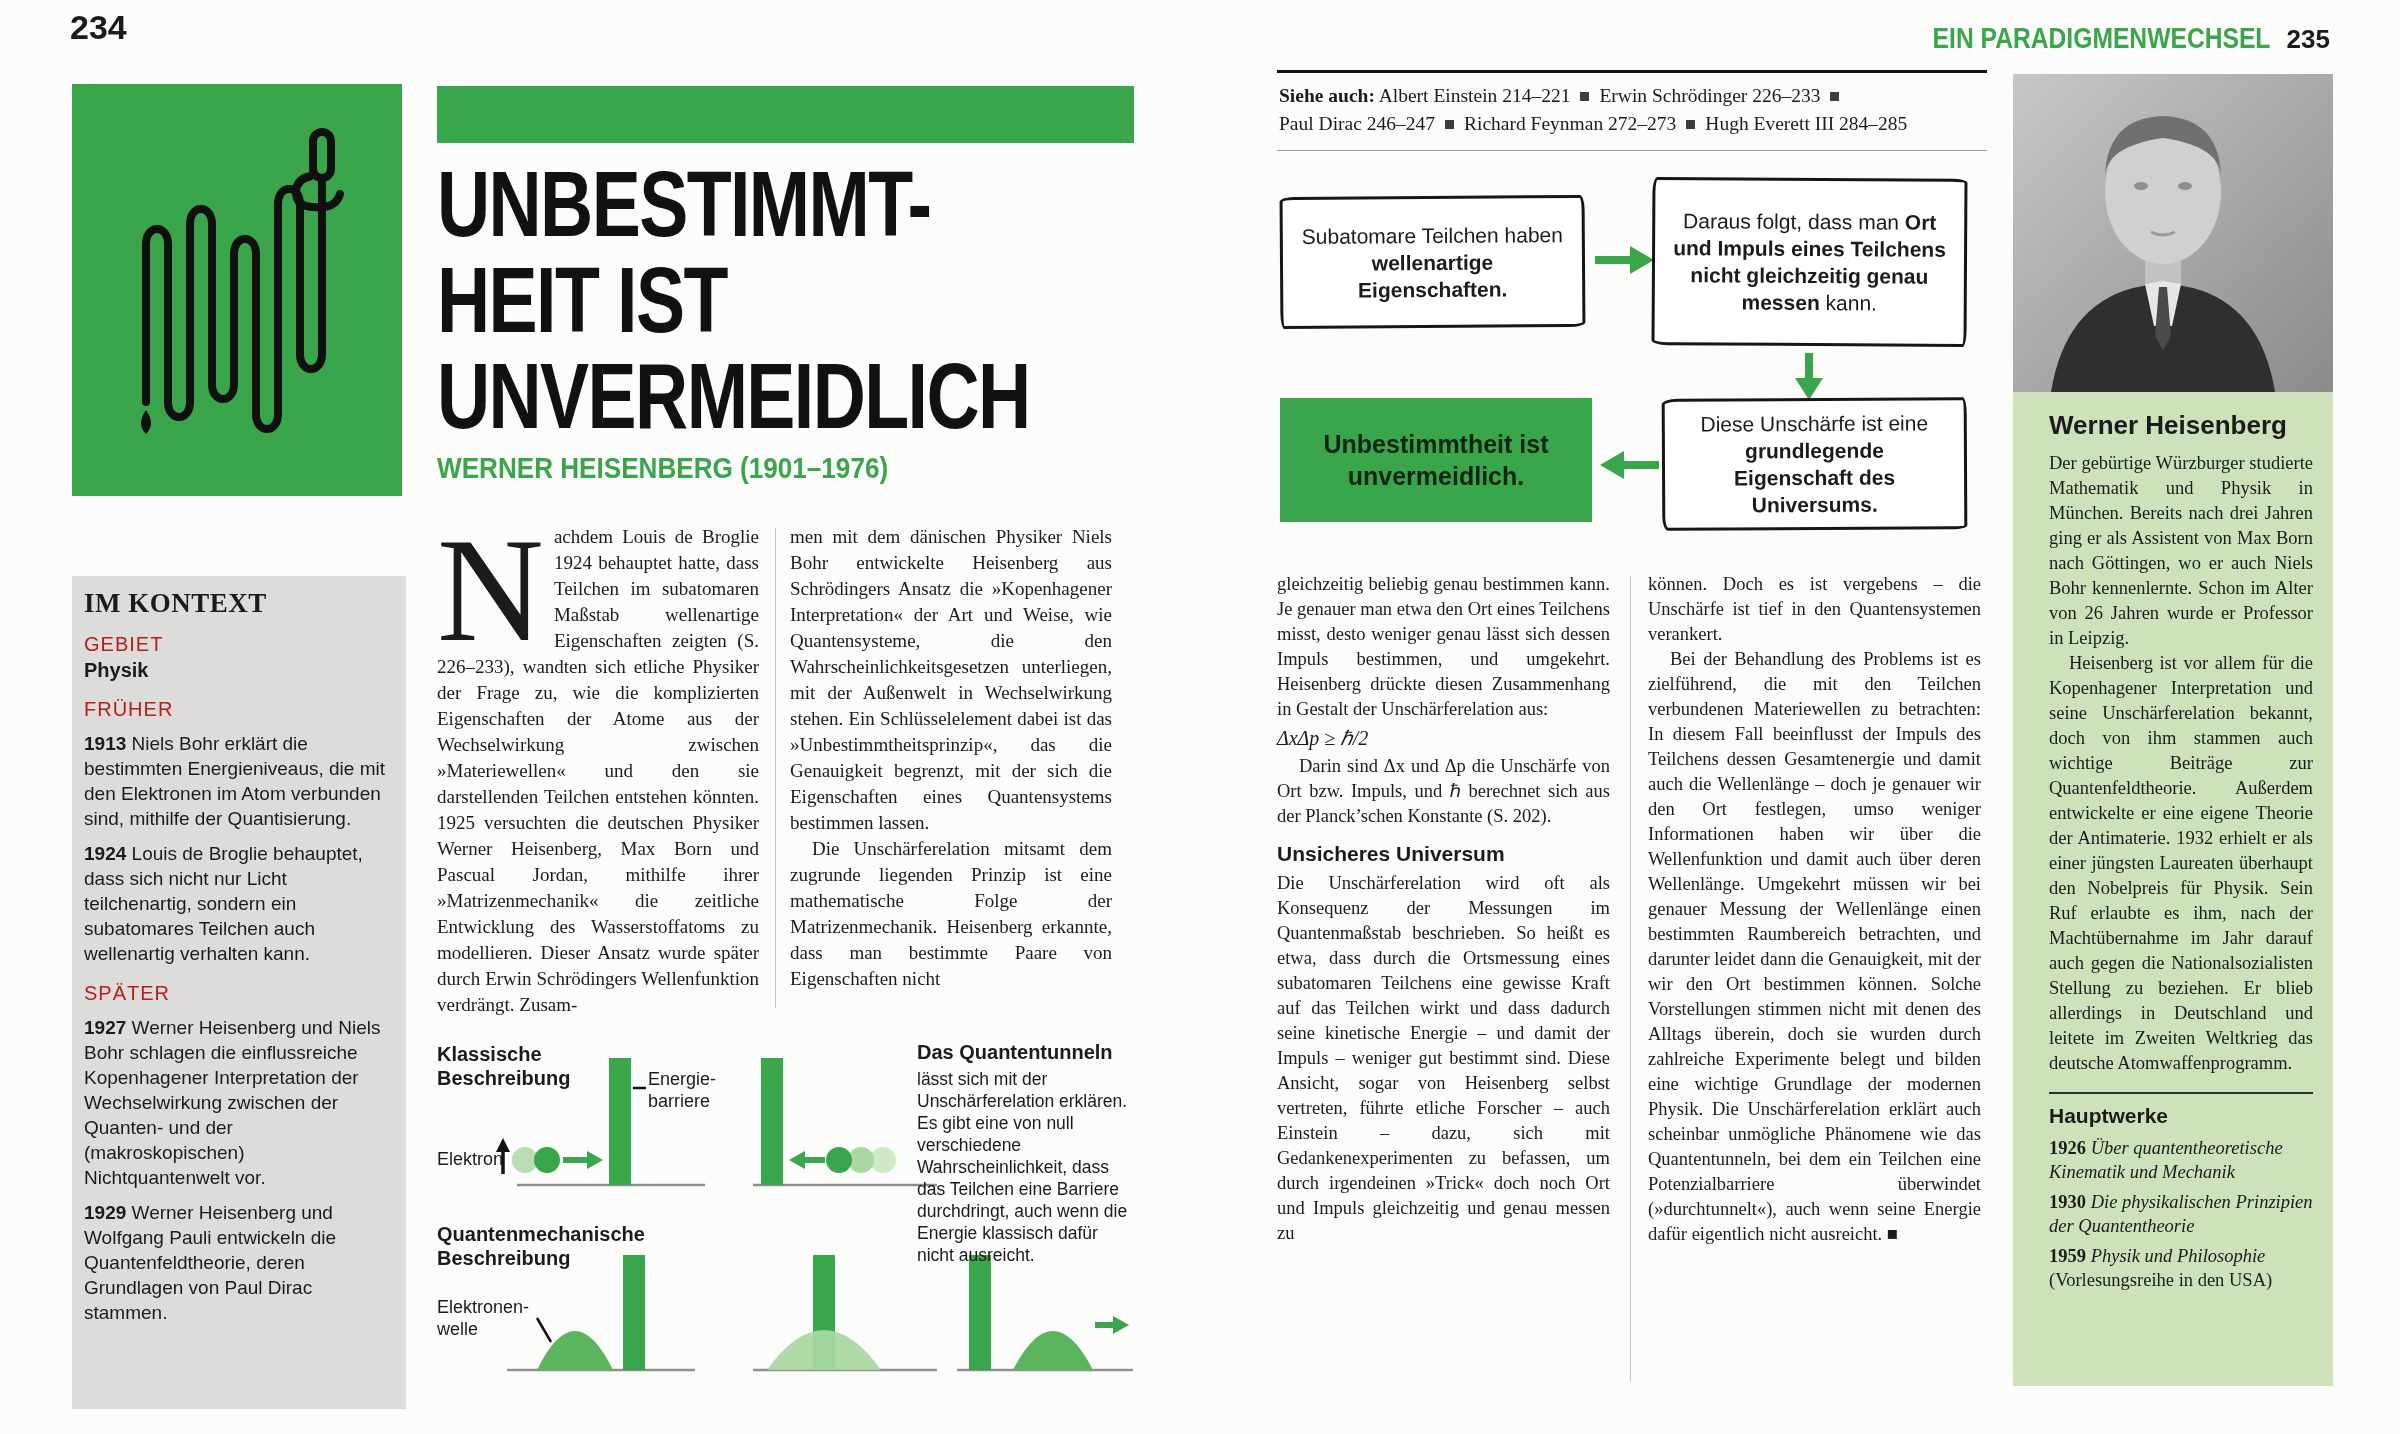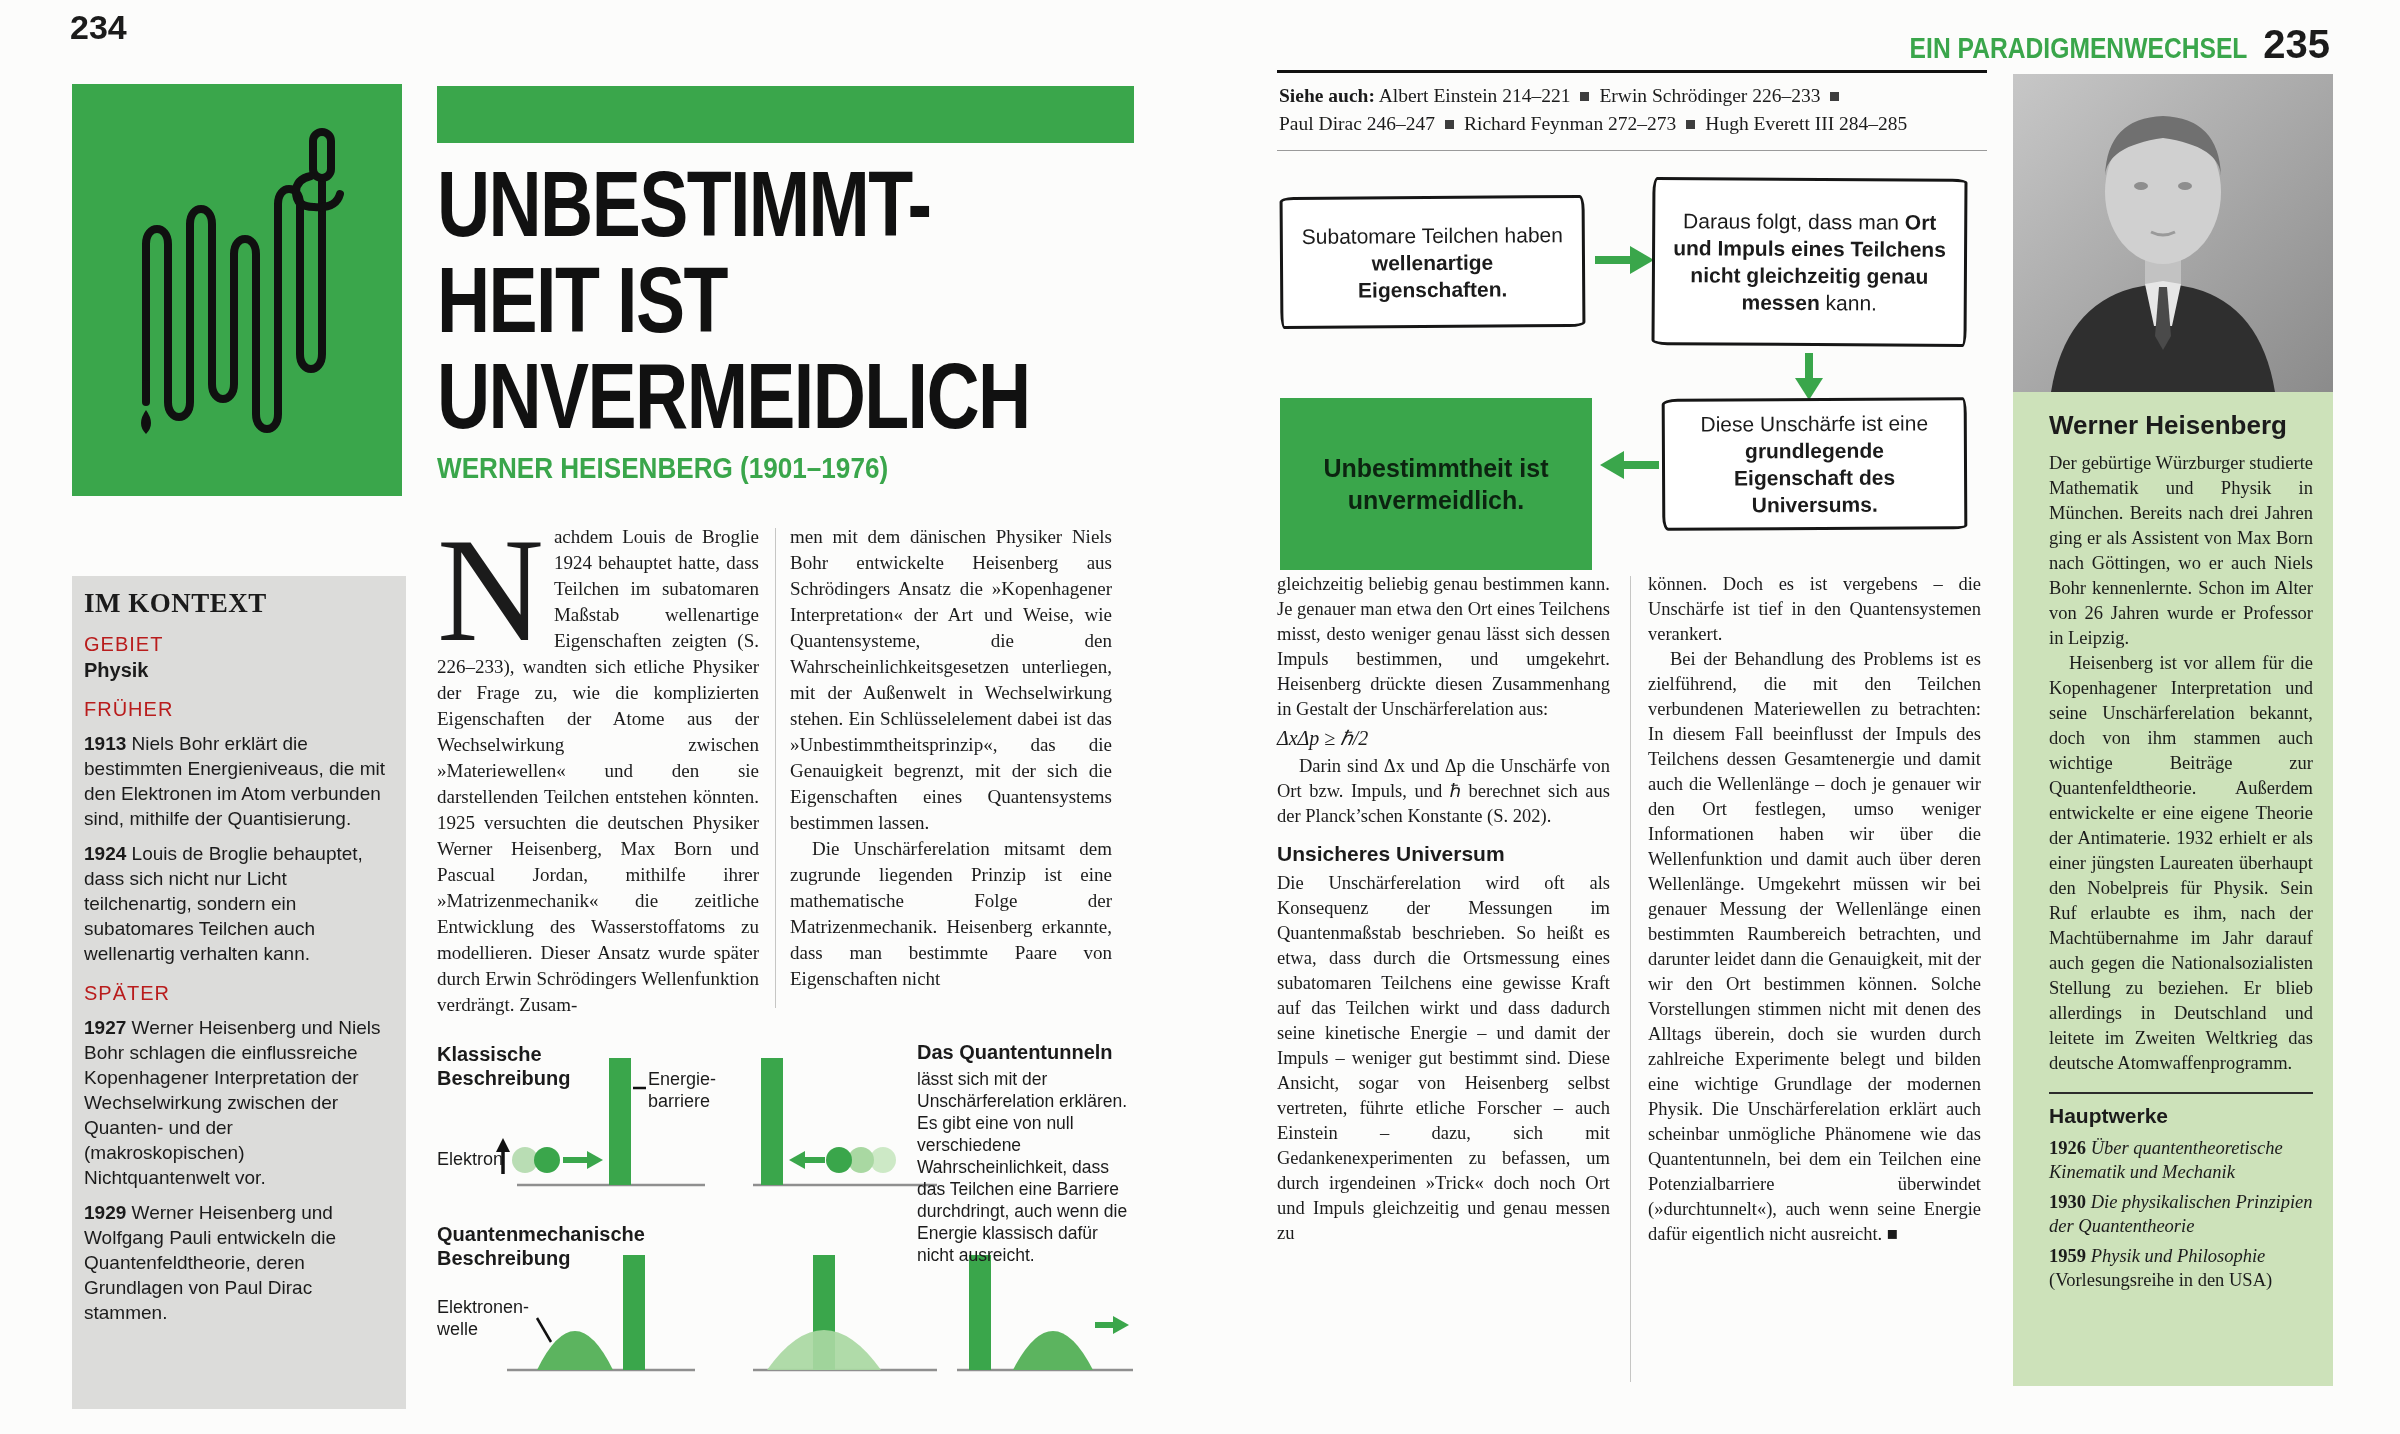--- a/index.html
+++ b/index.html
@@ -35,21 +35,21 @@
   .diag-h{position:absolute;font-family:"Liberation Sans",sans-serif;font-weight:bold;font-size:20px;line-height:24px;}
   .diag-label{position:absolute;font-family:"Liberation Sans",sans-serif;font-size:18px;line-height:22px;}
   .tunnel-text{position:absolute;left:917px;top:1068px;width:215px;font-family:"Liberation Sans",sans-serif;
                font-size:17.5px;line-height:22px;}
   .diagram-svg{position:absolute;left:437px;top:1040px;}
 
   
   .chapter-header{position:absolute;top:22px;right:70px;display:flex;align-items:baseline;gap:16px;text-align:center;}
   .chapter-title{font-family:"Liberation Sans",sans-serif;font-weight:bold;font-size:29px;color:#3aa64b;
                  transform:scaleX(0.85);transform-origin:right center;white-space:nowrap;}
-  .page-num-right{font-family:"Liberation Sans",sans-serif;font-weight:bold;font-size:40px;}
+  .page-num-right{font-family:"Liberation Sans",sans-serif;font-weight:bold;font-size:26px;}
 
   .see-also{position:absolute;left:1277px;top:70px;width:706px;border-top:3px solid #111;
             border-bottom:1.5px solid #9a9a9a;padding:9px 2px 12px 2px;font-size:19.5px;line-height:28px;}
   .see-pair{white-space:nowrap;}
   .sq{display:inline-block;width:9px;height:9px;background:#3d3d3d;margin:0 10px 1px 10px;}
 
   .sketch-box{position:absolute;background:#fff;border:3.5px solid #161616;display:flex;align-items:center;
               justify-content:center;text-align:center;font-family:"Liberation Sans",sans-serif;font-size:21px;
               line-height:27px;box-sizing:border-box;padding:12px 18px;}
   .sketch-box p{margin:0;}
@@ -189,21 +189,21 @@
     <line x1="17" y1="3" x2="17" y2="32" stroke="#3aa64b" stroke-width="8"></line>
       <polygon points="3,28 17,50 31,28" fill="#3aa64b"></polygon>
   </svg>
   <div class="sketch-box r3" style="left:1662px;top:398px;width:305px;height:132px;">
     <p><span>Diese Unschärfe ist eine </span><b>grundlegende Eigenschaft des Universums.</b><span></span></p>
   </div>
   <svg class="arrow" style="left:1598px;top:448px;" width="64" height="34" viewBox="0 0 64 34">
     <line x1="61" y1="17" x2="22" y2="17" stroke="#3aa64b" stroke-width="8"></line>
       <polygon points="26,3 2,17 26,31" fill="#3aa64b"></polygon>
   </svg>
-  <div class="green-box" style="left:1280px;top:398px;width:312px;height:172px;">
+  <div class="green-box" style="left:1280px;top:398px;width:312px;height:124px;">
     <p>Unbestimmtheit ist unvermeidlich.</p>
   </div>
 
   <div class="body-col right-col" style="left:1277px;top:572px;">
     <p class="ni">gleichzeitig beliebig genau bestimmen kann. Je genauer man etwa den Ort eines Teilchens misst, desto weniger genau lässt sich dessen Impuls bestimmen, und umgekehrt. Heisenberg drückte diesen Zusammenhang in Gestalt der Unschärferelation aus:</p>
     <p class="formula">ΔxΔp ≥ ℏ/2</p>
     <p>Darin sind Δx und Δp die Unschärfe von Ort bzw. Impuls, und ℏ berechnet sich aus der Planck’schen Konstante (S. 202).</p>
     <p class="subhead">Unsicheres Universum</p>
     <p class="ni">Die Unschärferelation wird oft als Konsequenz der Messungen im Quantenmaßstab beschrieben. So heißt es etwa, dass durch die Ortsmessung eines subatomaren Teilchens eine gewisse Kraft auf das Teilchen wirkt und dass dadurch seine kinetische Energie – und damit der Impuls – weniger gut bestimmt sind. Diese Ansicht, sogar von Heisenberg selbst vertreten, führte etliche Forscher – auch Einstein – dazu, sich mit Gedankenexperimenten zu befassen, um durch irgendeinen »Trick« doch noch Ort und Impuls gleichzeitig und genau messen zu</p>
   </div>

